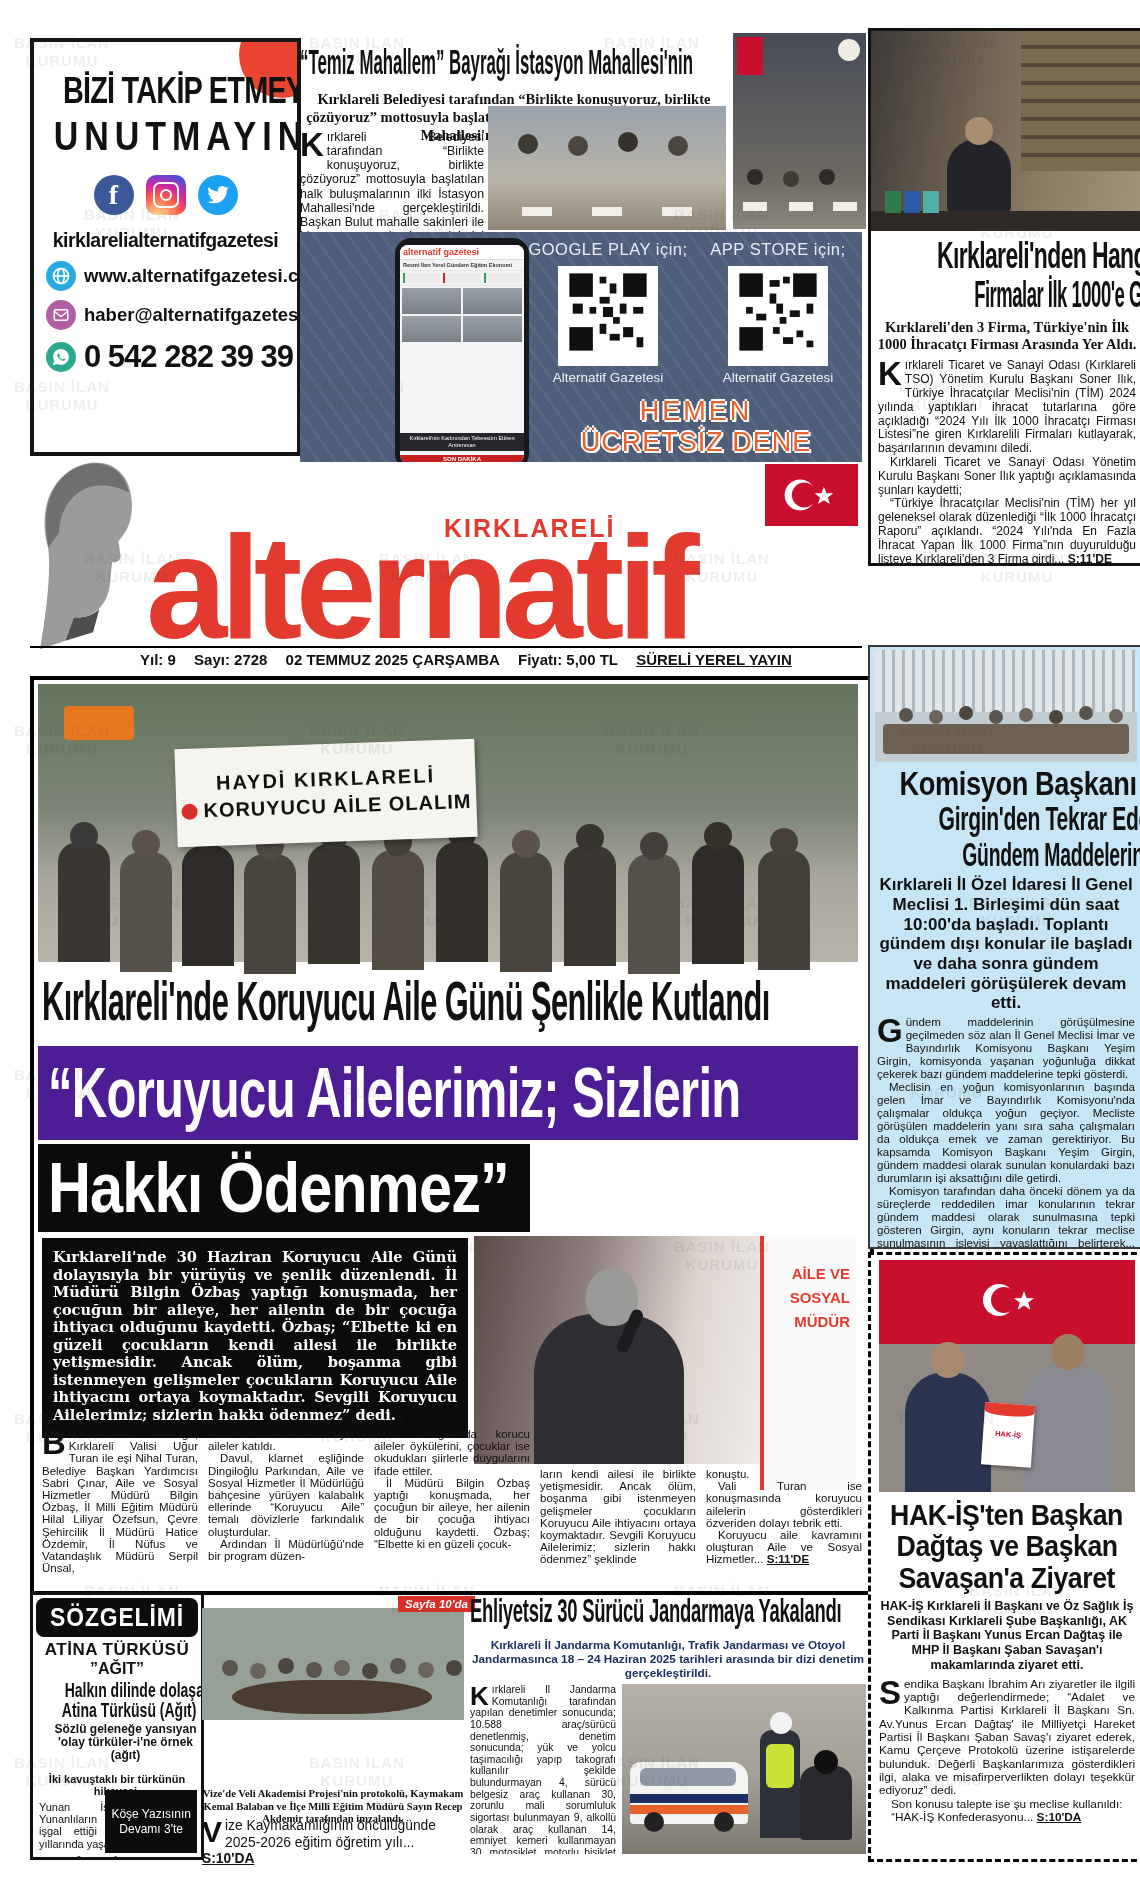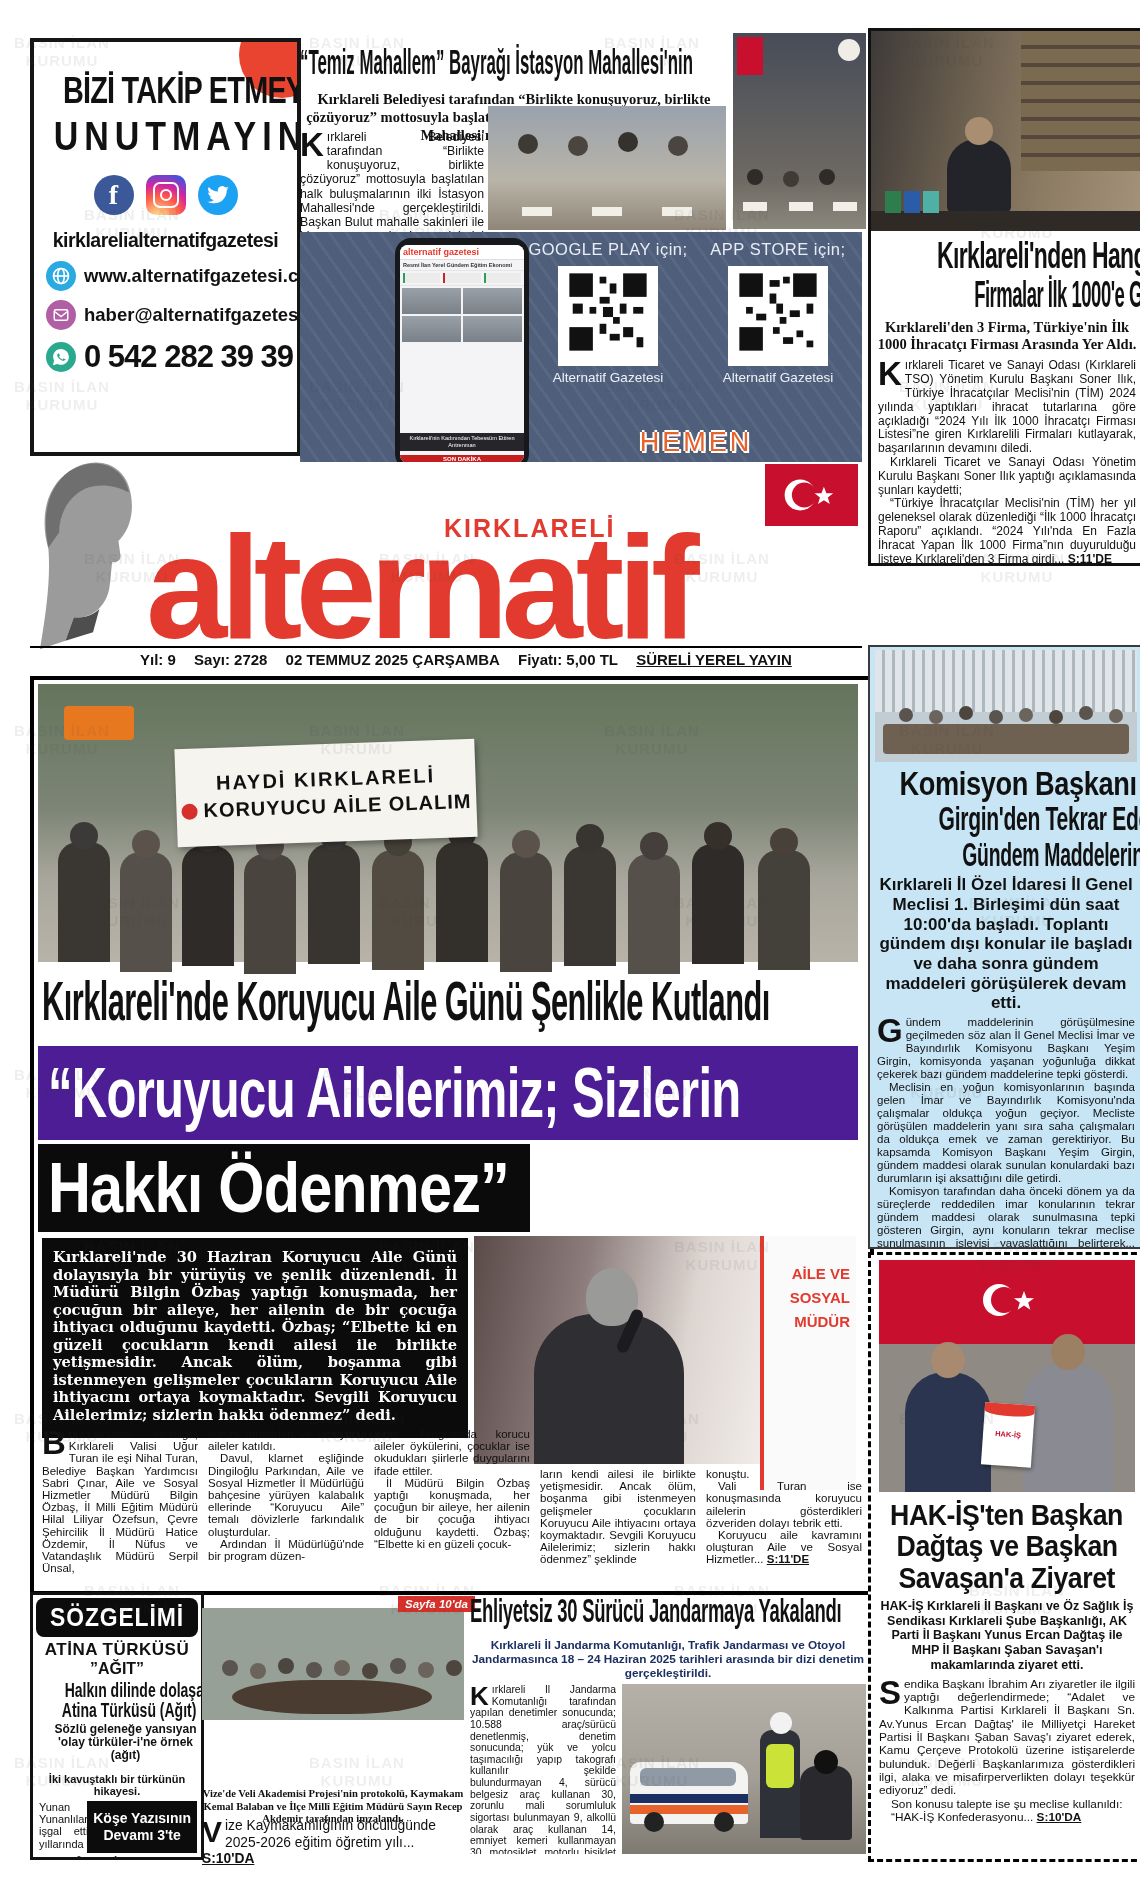--- a/index.html
+++ b/index.html
@@ -170,21 +170,21 @@
   .s-title{margin:3px;background:#0c0c0c;color:#fff;border-radius:8px;padding:4px 0;}
   .s-title .cxc{font-size:26px;transform:scaleX(.88);letter-spacing:1px;}
   .s-h1{font-size:17px;font-weight:bold;letter-spacing:.5px;margin-top:2px;}
   .s-h2{font-size:16px;font-weight:bold;}
   .s-h3{line-height:1.0;margin-top:2px;}
   .s-h3 .cxc{font-size:20px;transform:scaleX(.7);}
   .s-s1{font-size:12px;font-weight:bold;line-height:1.1;margin:3px 4px 0 21px;}
   .s-s2{font-size:11px;font-weight:bold;margin-top:10px;}
   .s-body{font-size:11px;line-height:1.12;text-align:justify;margin:4px 6px 0 6px;}
   .s-auth{font-family:"Liberation Serif",serif;font-style:italic;font-weight:bold;font-size:13px;text-align:left;margin:4px 0 0 8px;line-height:1.15;}
-  .s-foot{position:absolute;right:4px;bottom:4px;background:#0c0c0c;color:#fff;font-size:14px;font-weight:bold;padding:9px 6px;line-height:1.2;}
+  .s-foot{position:absolute;right:4px;bottom:4px;background:#0c0c0c;color:#fff;font-size:12px;font-weight:normal;padding:17px 6px;line-height:1.2;}
 
   
   .vphoto{left:202px;top:1608px;width:262px;height:112px;background:#97a096;}
   .v-table{position:absolute;left:30px;bottom:6px;width:200px;height:34px;background:#4a3c30;border-radius:50%/60%;}
   .v-heads{position:absolute;bottom:44px;left:20px;width:16px;height:16px;border-radius:50%;background:#5a544e;
      box-shadow:28px 3px 0 #6b645c,56px -2px 0 #4c463f,84px 2px 0 #5a544e,112px 0 0 #6b645c,140px 3px 0 #4c463f,168px -2px 0 #5a544e,196px 2px 0 #6b645c,224px 0 0 #4c463f;}
   .v-h{left:202px;top:1726px;width:262px;text-align:center;line-height:1.0;font-family:"Liberation Serif",serif;}
   .v-h .cxc{font-family:"Liberation Serif",serif;font-size:26px;transform:scaleX(.82);}
   .v-h .vh2{font-size:23px;}
   .v-sub{left:202px;top:1788px;width:262px;font-family:"Liberation Serif",serif;font-weight:bold;font-size:10.6px;line-height:1.18;text-align:center;}
@@ -347,20 +347,21 @@
               <rect x="18" y="18" width="2" height="2"></rect>
               <rect x="21" y="21" width="2" height="2"></rect>
               <rect x="13" y="14" width="2" height="2"></rect>
             </g>
           </svg>
       </div>
       <div class="qrcap">Alternatif Gazetesi</div>
     </div>
     <div class="cta">
       <div class="l1">HEMEN</div>
+      <div class="l2">ÜCRETSİZ DENE</div>
     </div>
   </div>
 
   <div class="abs photoB">
     <div class="pB-flag"></div>
     <div class="pB-logo"></div>
     <span class="headrow" style="left:14px;bottom:44px;width:16px;height:16px;background:#2f2c28;box-shadow:36px 2px 0 #403b35,72px 0 0 #2f2c28;"></span>
     <span class="placard" style="left:10px;bottom:18px;width:24px;"></span>
     <span class="placard" style="left:56px;bottom:18px;width:24px;"></span>
     <span class="placard" style="left:100px;bottom:18px;width:24px;"></span>

